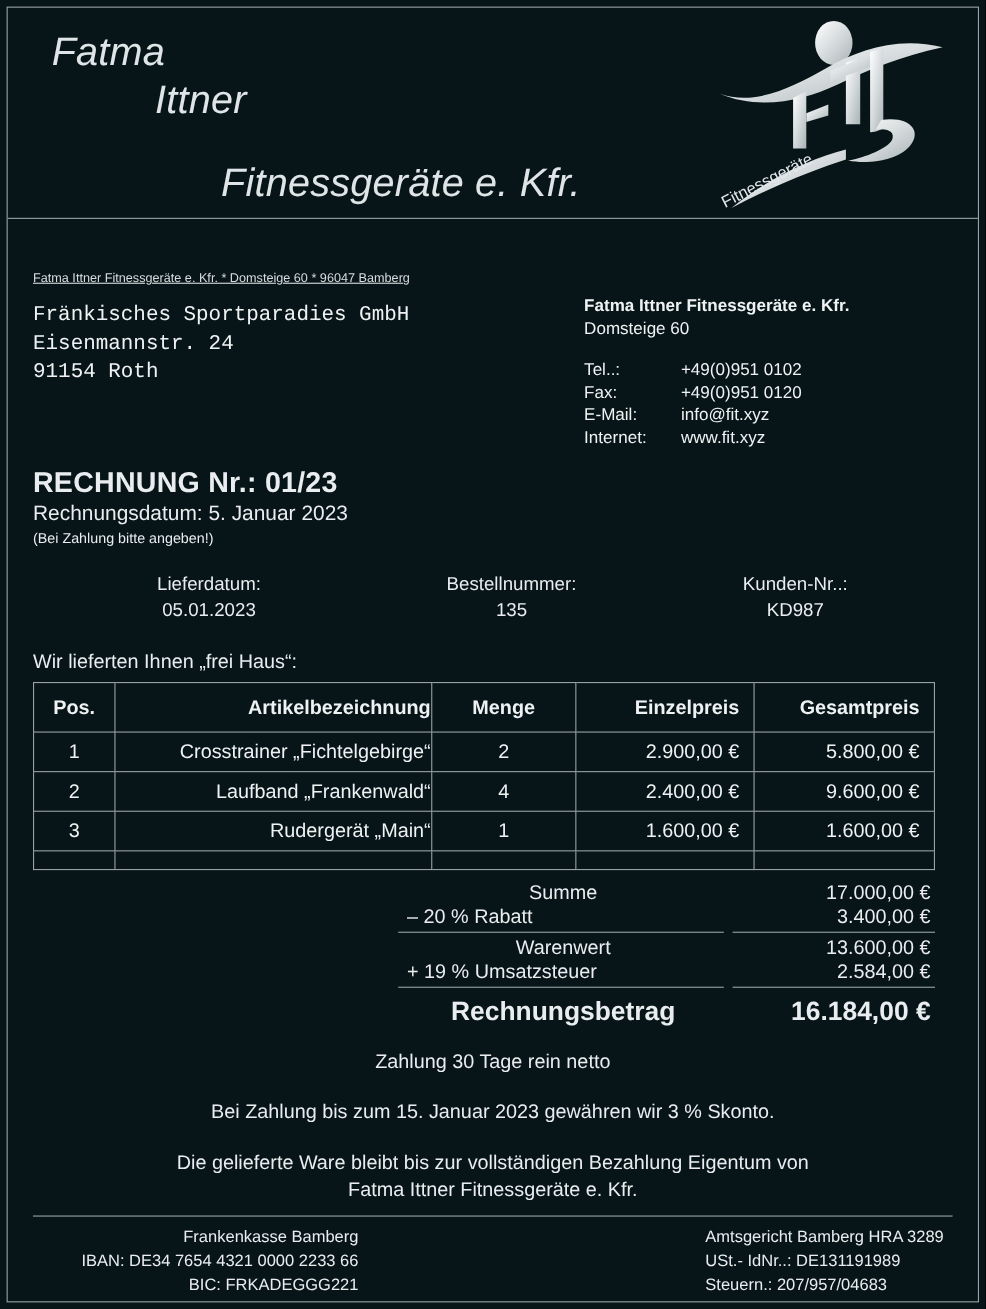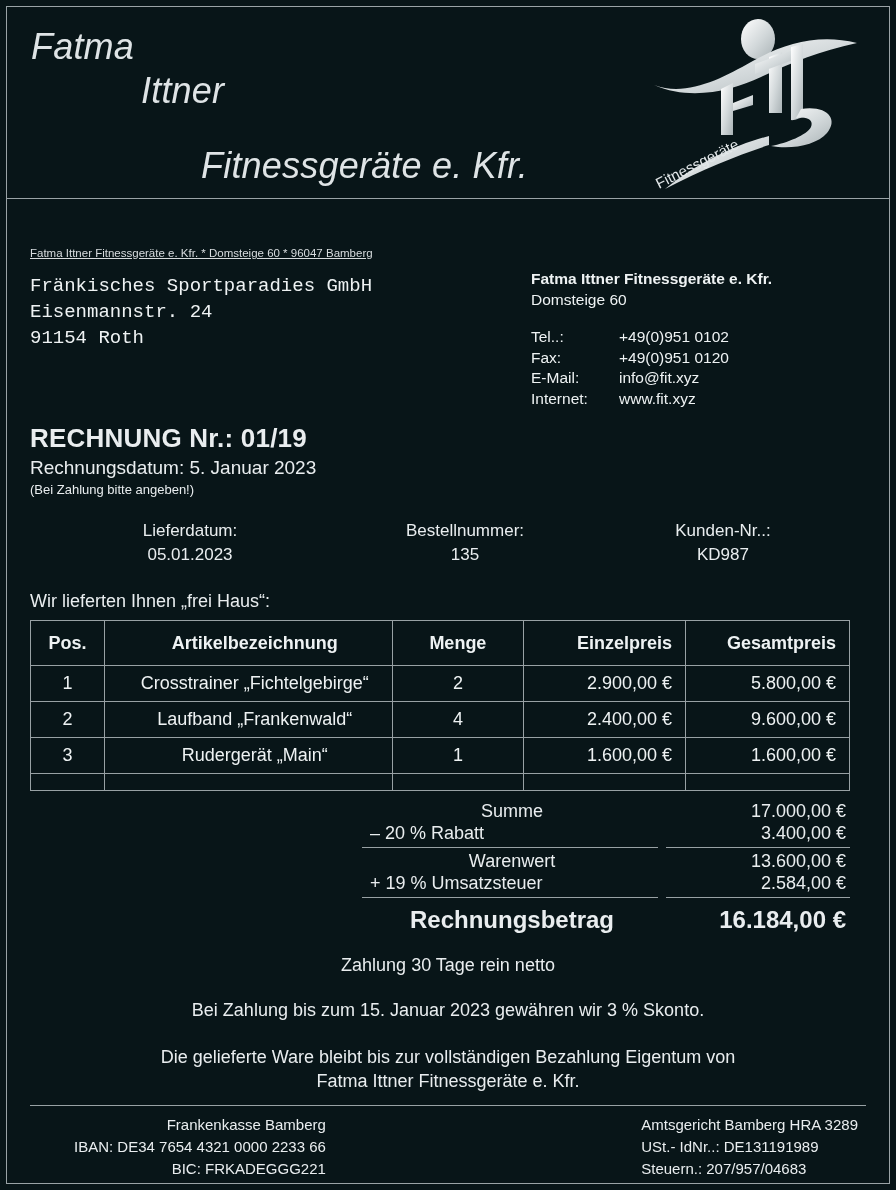--- a/index.html
+++ b/index.html
@@ -42,21 +42,21 @@
     top: 18px;
     font-style: italic;
     font-weight: 400;
     color: #dfe4e6;
     letter-spacing: 0.2px;
   }
   .brand-lines .bl {
     display: block;
     white-space: nowrap;
   }
-  .bl1 { font-size: 36px; margin-left: 0px;   line-height: 1.22; }
+  .bl1 { font-size: 36px; margin-left: 16px;   line-height: 1.22; }
   .bl2 { font-size: 36px; margin-left: 110px; line-height: 1.22; }
   .bl3 { font-size: 36px; margin-left: 170px; line-height: 1.22; margin-top: 31px; }
 
   .logo {
     position: absolute;
     right: 18px;
     top: 10px;
     width: 230px;
     height: 180px;
   }
@@ -170,21 +170,21 @@
     font-weight: bold;
     height: 45px;
     color: #eef2f3;
   }
   .items td {
     font-size: 18px;
     height: 36px;
     color: #eef2f3;
   }
   .col-pos   { width: 74px;  text-align: center; }
-  .col-desc  { width: 288px; text-align: center; padding-left: 13px !important; }
+  .col-desc  { width: 288px; text-align: right; padding-left: 13px !important; }
   .col-qty   { width: 132px; text-align: center; }
   .col-unit  { width: 162px; text-align: right; padding-right: 13px !important; }
   .col-total { width: 164px; text-align: right; padding-right: 13px !important; }
   .items thead th.col-desc { padding-left: 13px !important; }
   .items tbody tr.pad-row td { height: 17px; border-left: 1px solid #98a1a4; border-right: 1px solid #98a1a4; border-top: none; }
 
   
   .totals {
     position: absolute;
     left: 355px;
@@ -330,21 +330,21 @@
             <td>info@fit.xyz</td>
           </tr>
           <tr>
             <td class="lbl">Internet:</td>
             <td>www.fit.xyz</td>
           </tr>
         </tbody>
       </table>
     </div>
 
-    <div class="inv-title">RECHNUNG Nr.: 01/19</div>
+    <div class="inv-title">RECHNUNG Nr.: 01/23</div>
     <div class="inv-date">Rechnungsdatum: 5. Januar 2023</div>
     <div class="inv-note">(Bei Zahlung bitte angeben!)</div>
 
     <div class="meta">
       <div class="cell c1">
         <div>Lieferdatum:</div>
         <div>05.01.2023</div>
       </div>
       <div class="cell c2">
         <div>Bestellnummer:</div>

